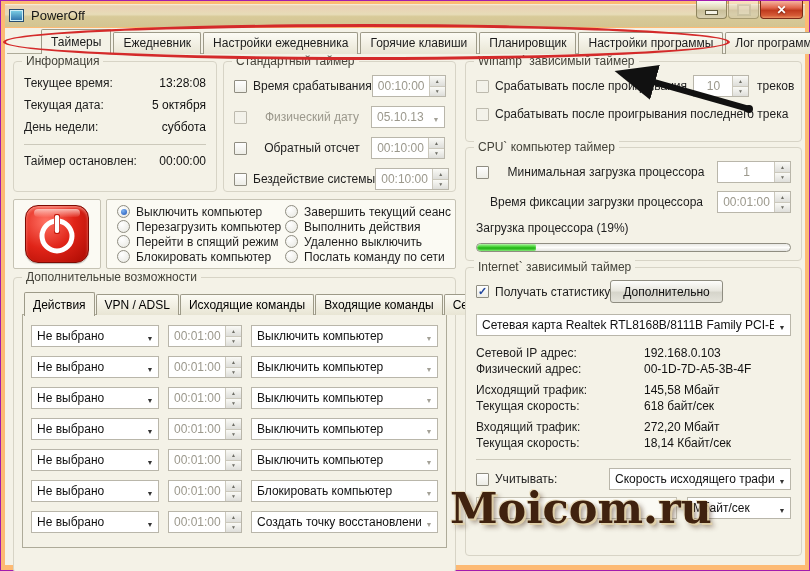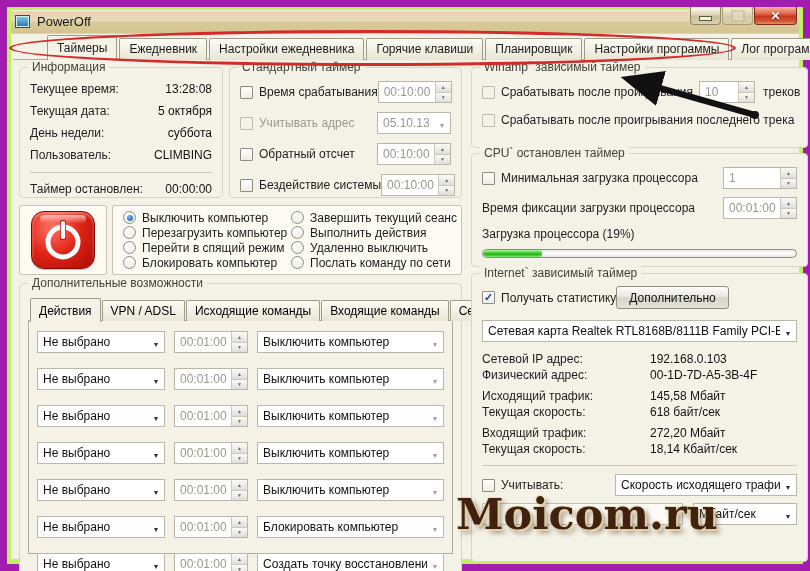--- a/index.html
+++ b/index.html
@@ -1,17 +1,17 @@
 <!DOCTYPE html>
 <html><head>
 <meta charset="utf-8">
 <style>
   * { box-sizing: border-box; margin: 0; padding: 0; font-family: "Liberation Sans", sans-serif; }
   html, body { width: 810px; height: 571px; overflow: hidden; background: #fff; }
-  .window { position: relative; width: 810px; height: 571px; background: #bef264; border: 7px solid #a21caf; }
+  .window { position: relative; width: 810px; height: 571px; background: #fdba74; border: 1px solid #a21caf; }
 
   
   .titlebar { position: absolute; left: 4px; top: 3px; right: 4px; height: 23px; display: flex; align-items: center; padding: 0 4px;
     background: linear-gradient(#faf4e0, #ead0b4 8%, #e7dcb8 45%, #d8ca99 55%, #d3c491); }
   .title-icon { width: 15px; height: 13px; background: linear-gradient(#7fd4e8,#2b6ea8); border: 1px solid #274d71; box-shadow: inset 0 0 0 1px #cfeef5; }
   .title-text { font-size: 13px; color: #161616; margin-left: 7px; }
   .winbtns { position: absolute; right: 6px; top: 0; display: flex; gap: 1px; }
   .winbtn { width: 31px; height: 18px; border: 1px solid #8f855e; border-top: none; border-radius: 0 0 4px 4px;
     background: linear-gradient(#fdfbee, #ddd5b6 45%, #c9bf99 55%, #d9d0b1); position: relative; }
   .winbtn .glyph { position: absolute; inset: 0; display: flex; align-items: center; justify-content: center; font-size: 9px; color: #4a452f; }
@@ -38,21 +38,21 @@
   .lbl.dim { color: #9b988c; }
 
   
   .g-info { left: 12px; top: 60px; width: 204px; height: 131px; padding: 14px 10px 8px 10px; display: flex; flex-direction: column; }
   .kv { display: flex; justify-content: space-between; margin-bottom: 8px; }
   .kv .v { font-size: 12px; color: #111; }
   .info-sep { border: none; border-top: 1px solid #ccc9bb; margin: 2px 0 9px 0; }
 
   
   .g-std { left: 222px; top: 60px; width: 233px; height: 131px; padding: 13px 10px 8px 10px; display: flex; flex-direction: column; gap: 9px; }
-  .row { display: flex; align-items: center; }
+  .row { display: flex; align-items: center; text-align: center; }
   .row .grow { flex: 1; }
 
   
   .cb { width: 13px; height: 13px; border: 1px solid #8f8d81; background: linear-gradient(#fefefe,#ededE6); display: inline-flex;
     align-items: center; justify-content: center; margin-right: 6px; flex: none; border-radius: 1px; }
   .cb.disabled { border-color: #bdbaae; background: #f3f2ea; }
   .cb.checked::after { content: "✓"; font-size: 11px; font-weight: bold; color: #21469e; line-height: 1; margin-top: -1px; }
   .radio { width: 13px; height: 13px; border: 1px solid #8f8d81; border-radius: 50%; background: radial-gradient(circle at 35% 30%, #fff, #e6e6df);
     display: inline-flex; align-items: center; justify-content: center; margin-right: 6px; flex: none; }
   .radio.on::after { content: ""; width: 6px; height: 6px; border-radius: 50%; background: radial-gradient(circle at 35% 30%, #7db3f2, #1f53b5); }
@@ -97,21 +97,21 @@
   .radio-panel { left: 105px; top: 198px; width: 350px; height: 70px; border: 1px solid #c6c3b4; background: #fbfaf3; border-radius: 2px;
     position: absolute; z-index: 2; display: grid; grid-template-columns: 1fr 1fr; padding: 4px 2px 4px 10px; align-items: center; }
   .radio-row { display: flex; align-items: center; height: 15px; }
 
   
   .g-add { left: 12px; top: 276px; width: 443px; height: 296px; padding: 14px 8px 8px 8px; }
   .inner-tabs { display: flex; align-items: flex-end; position: relative; z-index: 2; padding-left: 2px; }
   .itab { height: 21px; border: 1px solid #9d9a88; border-bottom: none; border-radius: 2px 2px 0 0; margin-right: 1px;
     padding: 3px 8px 0 8px; font-size: 12px; background: linear-gradient(#fcfbf4,#e8e5d4); white-space: nowrap; }
   .itab.active { height: 24px; padding-top: 5px; background: #f4f2e7; margin-bottom: -1px; }
-  .inner-page { border: 1px solid #aeab99; margin-top: -1px; height: 234px; padding: 10px 8px; display: flex; flex-direction: column; gap: 15px; }
+  .inner-page { border: 1px solid #aeab99; margin-top: -1px; height: 234px; padding: 10px 8px; display: flex; flex-direction: column; gap: 9px; }
   .act-row { display: flex; align-items: center; gap: 9px; }
   .act-row .c-when { width: 128px; flex: none; }
   .act-row .c-action { flex: 1; }
 
   
   .g-inet { left: 464px; top: 266px; width: 337px; height: 289px; padding: 12px 10px 8px 10px; display: flex; flex-direction: column; }
   .inet-head { display: flex; align-items: center; margin-bottom: 11px; }
   .btn { height: 23px; padding: 0 12px; border: 1px solid #8f8d81; border-radius: 3px; font-size: 12px; color: #111;
     background: linear-gradient(#fdfdfb,#e8e7df 45%,#d6d5cb 55%,#e4e3da); }
   .adapter-combo { width: 100%; margin-bottom: 10px; }
@@ -175,24 +175,20 @@
       <span class="v">13:28:08</span>
     </div>
     <div class="kv">
       <span class="lbl">Текущая дата:</span>
       <span class="v">5 октября</span>
     </div>
     <div class="kv">
       <span class="lbl">День недели:</span>
       <span class="v">суббота</span>
     </div>
-    <div class="kv">
-      <span class="lbl">Пользователь:</span>
-      <span class="v">CLIMBING</span>
-    </div>
     <hr class="info-sep">
     <div class="kv">
       <span class="lbl">Таймер остановлен:</span>
       <span class="v">00:00:00</span>
     </div>
   </div>
 
   <div class="group g-std">
     <span class="group-title">Стандартный таймер</span>
     <div class="row">
@@ -201,21 +197,21 @@
       <span class="spin disabled">
         <span class="spin-text">00:10:00</span>
         <span class="spin-btns">
             <span class="sb up"></span>
             <span class="sb dn"></span>
           </span>
       </span>
     </div>
     <div class="row">
       <span class="cb disabled"></span>
-      <span class="lbl dim grow">Учитывать адрес</span>
+      <span class="lbl dim grow">Физический дату</span>
       <span class="combo disabled gray-arrow" style="width:74px">
         <span class="combo-text">05.10.13</span>
         <span class="combo-arrow"></span>
       </span>
     </div>
     <div class="row">
       <span class="cb"></span>
       <span class="lbl grow">Обратный отсчет</span>
       <span class="spin disabled">
         <span class="spin-text">00:10:00</span>
@@ -252,21 +248,21 @@
       </span>
       <span class="lbl suffix">треков</span>
     </div>
     <div class="row">
       <span class="cb disabled"></span>
       <span class="lbl">Срабатывать после проигрывания последнего трека</span>
     </div>
   </div>
 
   <div class="group g-cpu">
-    <span class="group-title">CPU` остановлен таймер</span>
+    <span class="group-title">CPU` компьютер таймер</span>
     <div class="row">
       <span class="cb"></span>
       <span class="lbl grow">Минимальная загрузка процессора</span>
       <span class="spin disabled">
         <span class="spin-text">1</span>
         <span class="spin-btns">
             <span class="sb up"></span>
             <span class="sb dn"></span>
           </span>
       </span>

